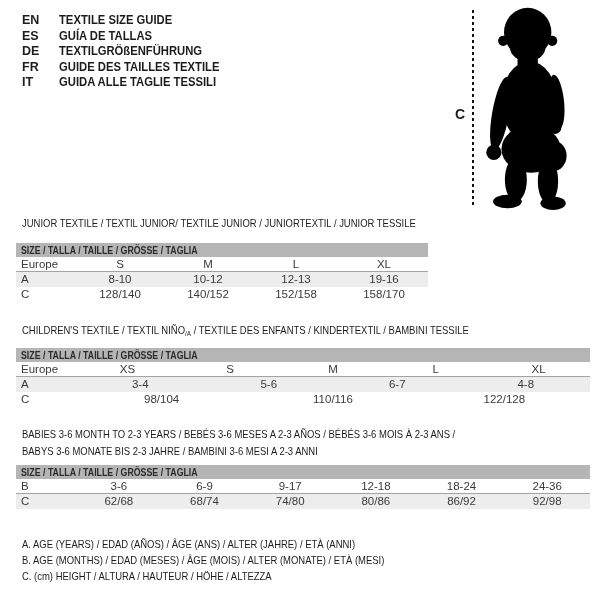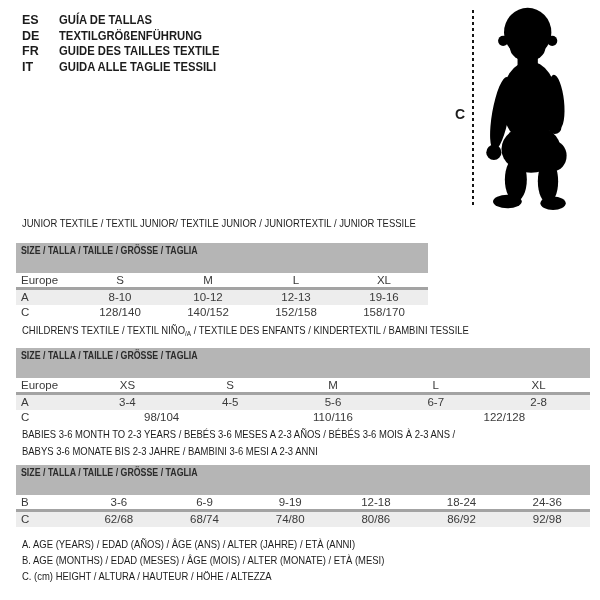--- a/index.html
+++ b/index.html
@@ -29,35 +29,39 @@
   .heading-junior { top:217px; }
   .heading-children { top:324px; }
   .heading-babies { top:426px; line-height:17px; }
   .sub-small { font-size:7.5px; vertical-align:-2px; letter-spacing:0; }
 
   
   .size-table { left:16px; font-size:11.5px; color:#3a3a3a; }
   .table-junior { top:243px; width:412px; }
   .table-children { top:348px; width:574px; }
   .table-babies { top:465px; width:574px; }
-  .t-bar { height:30px; line-height:14px; background:#b5b5b5; color:#2b2b2b;
+  .t-bar { height:14px; line-height:14px; background:#b5b5b5; color:#2b2b2b;
            font-weight:bold; font-size:11px; padding-left:5px; }
   .t-row { display:flex; height:15px; line-height:15px; }
-  .t-first { border-bottom:3px solid #a3a3a3; height:14px; line-height:14px; }
+  .t-first { border-bottom:1px solid #a3a3a3; height:14px; line-height:14px; }
   .t-stripe { background:#ededed; }
   .t-label { flex:0 0 60px; width:60px; padding-left:5px; box-sizing:border-box; }
   .t-cell { flex:1; text-align:center; }
 
   
   .footnotes { left:22px; top:536px; font-size:11px; font-weight:normal; line-height:16px; }
 </style>
 </head>
 <body>
 
 <div class="abs lang-list">
+  <div class="lang-row">
+    <span class="lang-code">EN</span>
+    <span class="cond90">TEXTILE SIZE GUIDE</span>
+  </div>
   <div class="lang-row">
     <span class="lang-code">ES</span>
     <span class="cond90">GUÍA DE TALLAS</span>
   </div>
   <div class="lang-row">
     <span class="lang-code">DE</span>
     <span class="cond90">TEXTILGRÖßENFÜHRUNG</span>
   </div>
   <div class="lang-row">
     <span class="lang-code">FR</span>
@@ -135,24 +139,23 @@
     <span class="t-label">Europe</span>
     <span class="t-cell">XS</span>
     <span class="t-cell">S</span>
     <span class="t-cell">M</span>
     <span class="t-cell">L</span>
     <span class="t-cell">XL</span>
   </div>
   <div class="t-row t-stripe">
     <span class="t-label">A</span>
     <span class="t-cell">3-4</span>
-    <span class="t-cell">4-5</span>
     <span class="t-cell">5-6</span>
     <span class="t-cell">6-7</span>
-    <span class="t-cell">2-8</span>
+    <span class="t-cell">4-8</span>
   </div>
   <div class="t-row">
     <span class="t-label">C</span>
     <span class="t-cell">98/104</span>
     <span class="t-cell">110/116</span>
     <span class="t-cell">122/128</span>
   </div>
 </div>
 
 <div class="abs heading heading-babies">
@@ -160,21 +163,21 @@
   <div><span class="cond">BABYS 3-6 MONATE BIS 2-3 JAHRE / BAMBINI 3-6 MESI A 2-3 ANNI</span></div>
 </div>
 <div class="abs size-table table-babies">
   <div class="t-bar">
     <span class="cond80">SIZE / TALLA / TAILLE / GRÖSSE / TAGLIA</span>
   </div>
   <div class="t-row t-first">
     <span class="t-label">B</span>
     <span class="t-cell">3-6</span>
     <span class="t-cell">6-9</span>
-    <span class="t-cell">9-19</span>
+    <span class="t-cell">9-17</span>
     <span class="t-cell">12-18</span>
     <span class="t-cell">18-24</span>
     <span class="t-cell">24-36</span>
   </div>
   <div class="t-row t-stripe">
     <span class="t-label">C</span>
     <span class="t-cell">62/68</span>
     <span class="t-cell">68/74</span>
     <span class="t-cell">74/80</span>
     <span class="t-cell">80/86</span>

